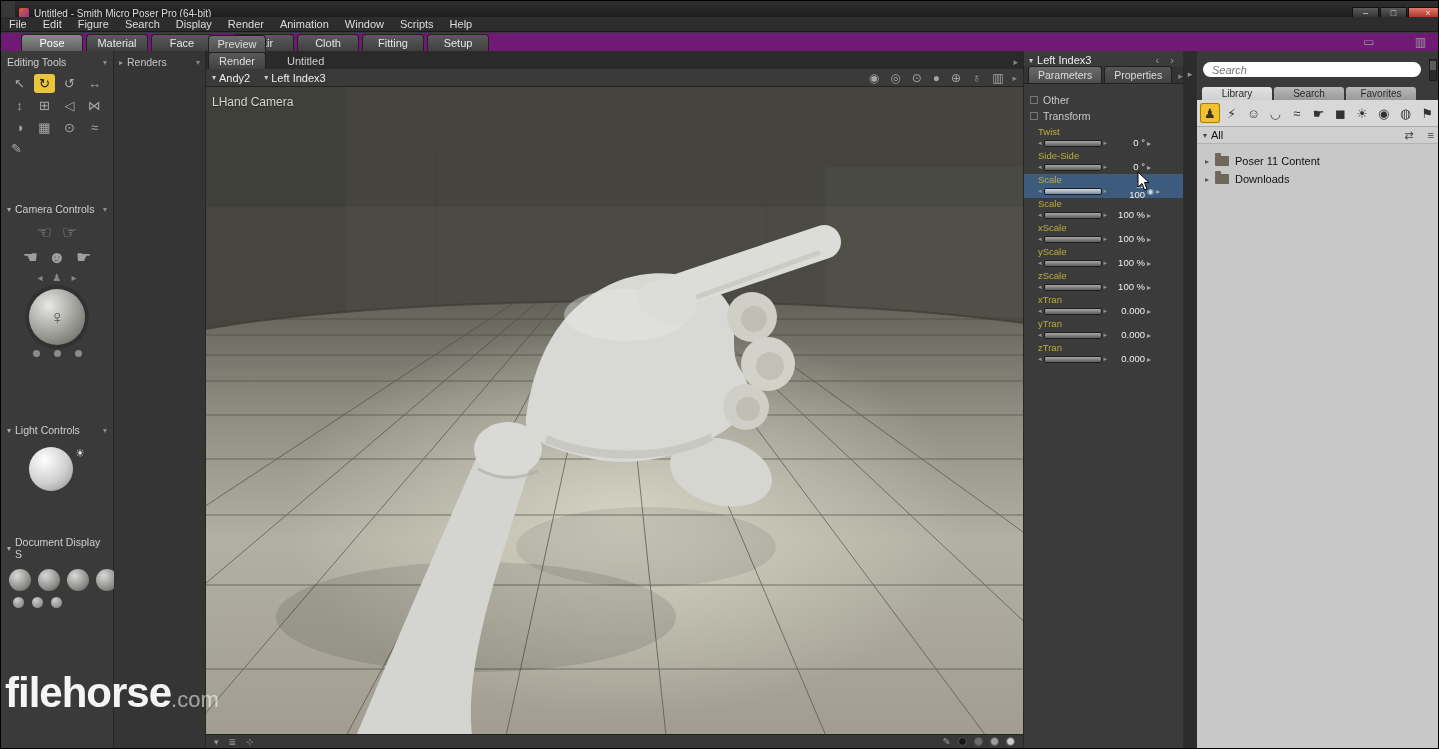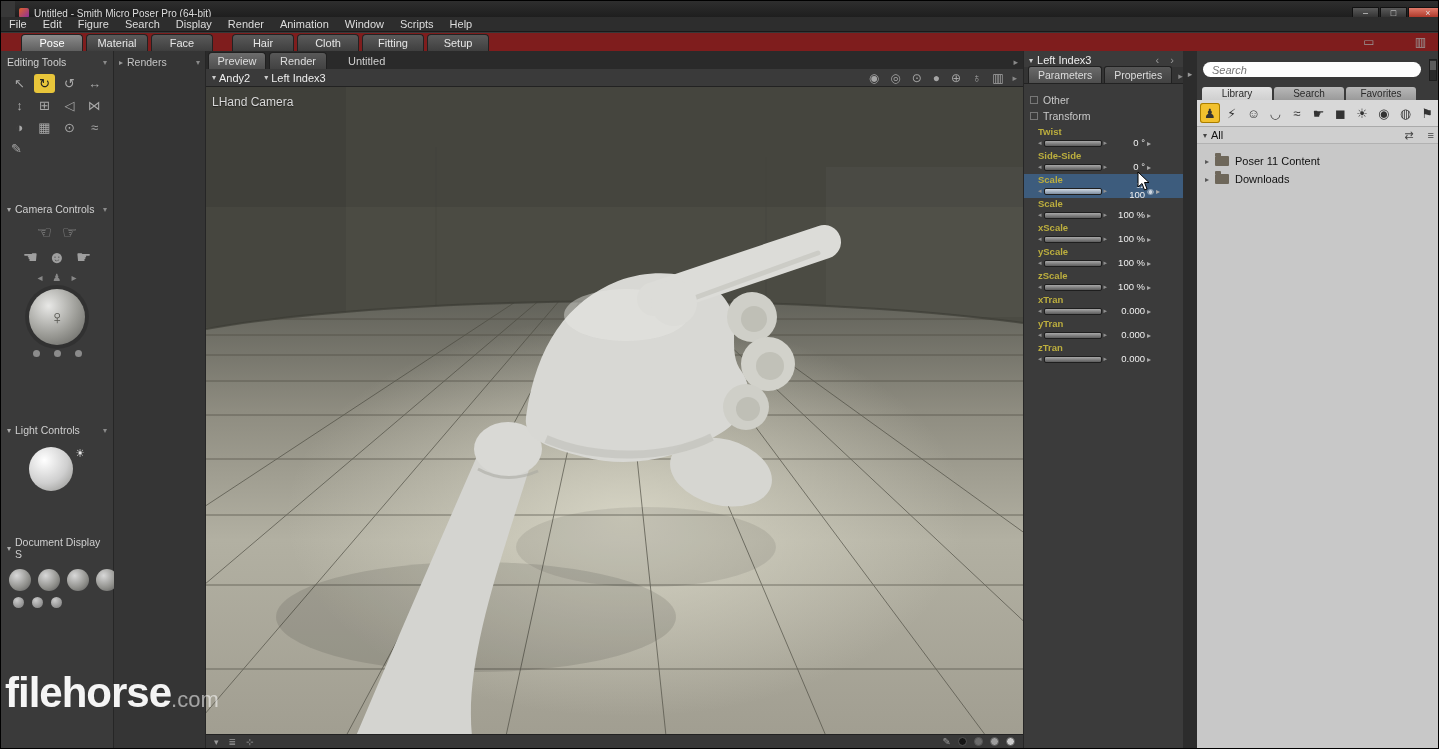--- a/index.html
+++ b/index.html
@@ -13,21 +13,21 @@
   .title-text { color:#ddd; font-size:10px; flex:1; }
   .win-controls { display:flex; gap:1px; }
   .win-btn { width:27px; height:13px; background:linear-gradient(#5a5a5a,#2c2c2c); border:1px solid #111; color:#ddd; font-size:9px; display:flex; align-items:center; justify-content:center; border-radius:0 0 3px 3px; }
   .win-btn.close { background:linear-gradient(#e07a6a,#a32b1d); width:40px; }
 
   
   .menubar { position:absolute; left:0; top:16px; width:100%; height:15px; background:#2d2d2d; border-bottom:1px solid #1a1a1a; display:flex; align-items:center; }
   .menu-item { color:#ddd; font-size:11px; padding:0 8px; height:100%; display:flex; align-items:center; }
 
   
-  .roomtabs { position:absolute; left:0; top:32px; width:100%; height:18px; background:#7f1d1d; display:flex; align-items:flex-end; padding-left:20px; }
+  .roomtabs { position:absolute; left:0; top:32px; width:100%; height:18px; background:#701a75; display:flex; align-items:flex-end; padding-left:20px; }
   .room-tab { min-width:62px; text-align:center; color:#e6e6e6; font-size:11px; padding:2px 10px 2px; background:linear-gradient(#5a5a5a,#3f3f3f); border-radius:4px 4px 0 0; margin-right:3px; border:1px solid #222; border-bottom:none; }
   .room-tab.sel { background:linear-gradient(#8a8a8a,#5f5f5f); color:#fff; }
   .room-tab.gap { margin-left:16px; }
   .roomtabs-right { position:absolute; right:12px; top:2px; display:flex; gap:40px; color:#9a9a9a; font-size:12px; }
 
   
   .left-sidebar { position:absolute; left:0; top:50px; bottom:0; width:113px; background:#3a3a3a; border-right:1px solid #262626; }
   .renders-strip { position:absolute; left:113px; top:50px; bottom:0; width:92px; background:#353535; border-right:1px solid #262626; }
   .doc { position:absolute; left:205px; top:50px; bottom:0; width:817px; background:#303030; }
   .params { position:absolute; left:1022px; top:50px; bottom:0; width:160px; background:#3b3b3b; border-left:1px solid #262626; }
@@ -83,21 +83,21 @@
   .params-header .navs { margin-left:auto; color:#999; font-size:11px; letter-spacing:4px; }
   .params-tabs { height:17px; display:flex; align-items:flex-end; padding-left:4px; background:#343434; border-bottom:1px solid #222; }
   .ptab { font-size:10.5px; color:#ddd; padding:2px 9px; background:linear-gradient(#555,#424242); border-radius:3px 3px 0 0; margin-right:2px; border:1px solid #202020; border-bottom:none; }
   .ptab.sel { background:linear-gradient(#6a6a6a,#4e4e4e); }
   .ptab-arrow { margin-left:auto; color:#888; font-size:9px; padding:0 4px 2px; }
   .params-body { padding-top:8px; }
   .psection { display:flex; align-items:center; gap:5px; color:#c9c9c9; font-size:10.5px; padding:2px 6px; }
   .psection .box { color:#9a9a9a; font-size:8px; border:1px solid #777; width:8px; height:8px; line-height:6px; text-align:center; }
   .dials { margin-top:2px; }
   .dial { padding:1px 4px 1px 14px; }
-  .dial-label { font-size:9.5px; color:#bcae3e; line-height:10px;font-weight:bold; }
+  .dial-label { font-size:9.5px; color:#bcae3e; line-height:10px; }
   .dial-ctl { display:flex; align-items:center; gap:2px; height:12px; }
   .dial-ctl .arr { color:#909090; font-size:7px; line-height:10px; }
   .dial-track { width:58px; height:7px; background:linear-gradient(#a8a8a8,#5c5c5c); border:1px solid #1e1e1e; border-radius:2px; }
   .dial-val { width:36px; text-align:right; font-size:9.5px; color:#f0f0f0; line-height:10px; }
   .dial-val .vt { display:block; font-size:8px; color:#dfe6ee; line-height:8px; }
   .dial-chev { color:#aaa; font-size:8px; }
   .dial.hl { background:#3d5c7d; }
   .dial.hl .dial-track { background:linear-gradient(#cfd8e2,#7d8da0); }
   .dial .key { display:none; }
   .dial.hl .key { display:inline; color:#cfd8e2; font-size:8px; }
@@ -290,21 +290,21 @@
   <div class="renders-strip">
     <div class="renders-head">
       <span class="tri">▸</span>
       <span>Renders</span>
       <span class="scroll">▾</span>
     </div>
   </div>
 
   <div class="doc">
     <div class="doc-tabbar">
-      <div style="display:flex;align-items:flex-end;">
+      <div style="display:flex;align-items:flex-end;flex-direction:column;">
 
           <div class="doc-tab sel">Preview</div>
 
           <div class="doc-tab">Render</div>
         </div>
       <div class="doc-title">Untitled</div>
       <div class="doc-tab-arrow">▸</div>
     </div>
     <div class="doc-toolbar">
       <div class="selector">

